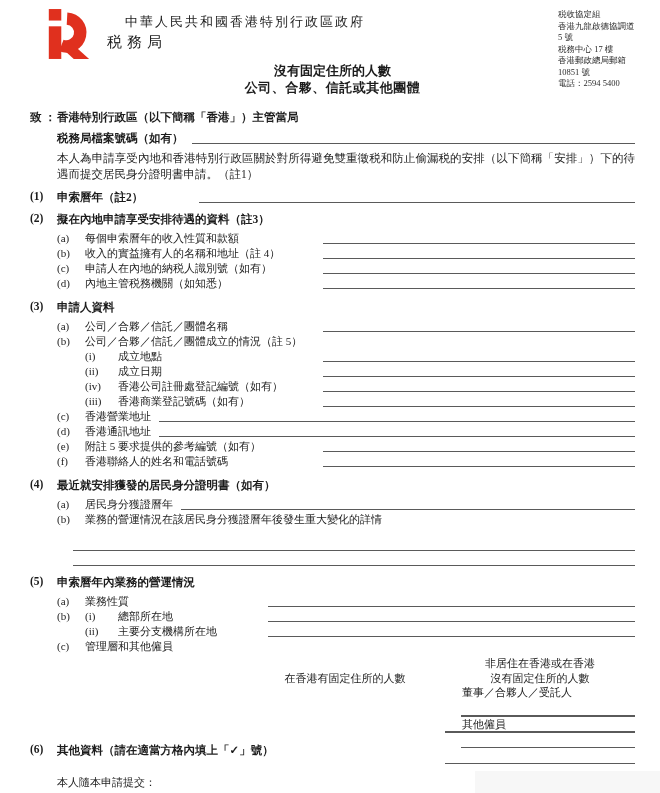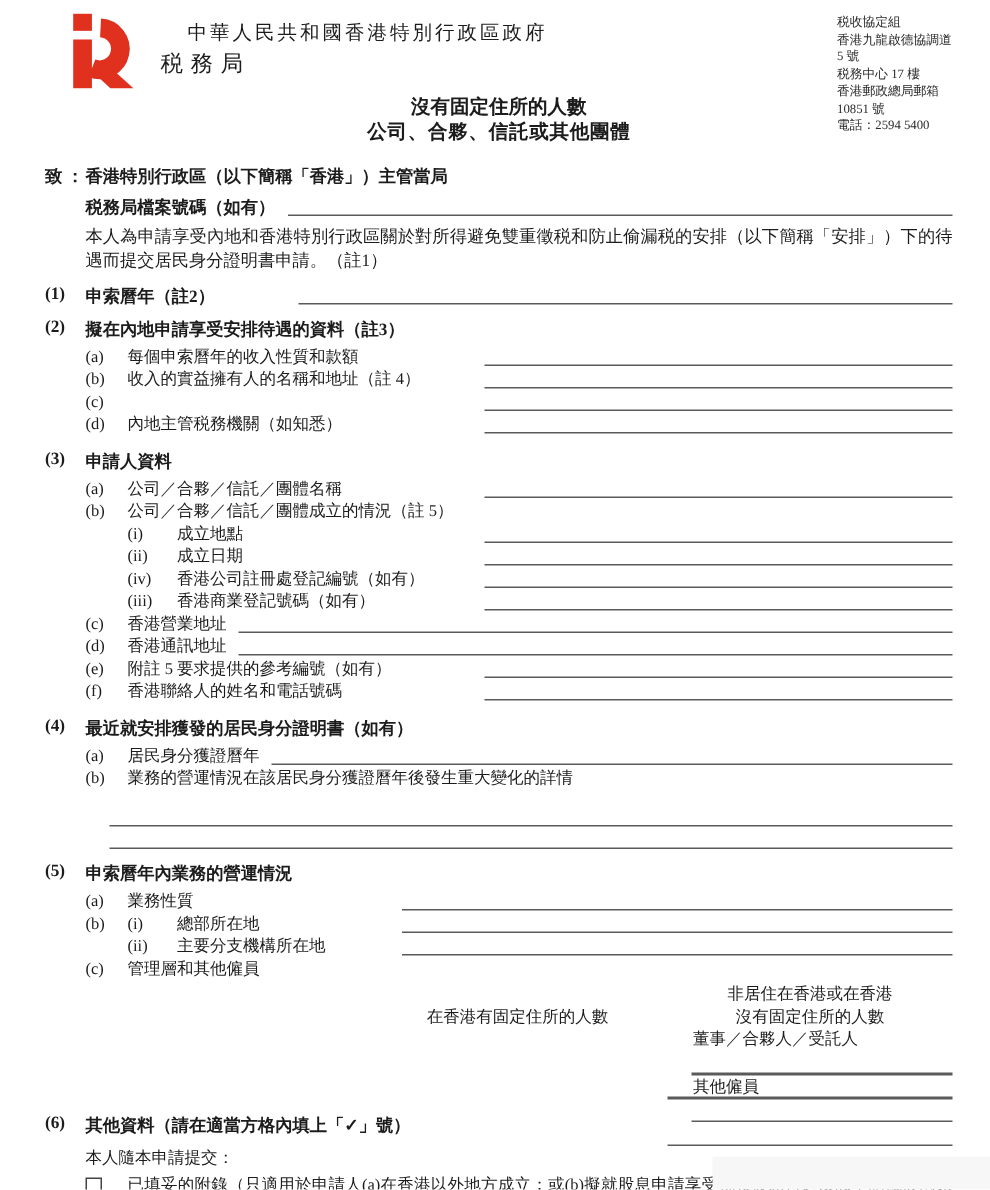--- a/index.html
+++ b/index.html
@@ -50,21 +50,21 @@
   .tbl { margin-left:55px; margin-top:2px; font-size:11px; }
   .thead-row { display:flex; align-items:flex-end; line-height:14.5px; }
   .tc-label { width:173px; flex:none; }
   .tc2 { width:174px; flex:none; text-align:center; }
   .gapc { width:13px; flex:none; }
   .tc3 { width:190px; flex:none; text-align:center; }
   .trow { display:flex; align-items:flex-end; height:16px;flex-direction:column; }
   .tline { border-bottom:1px solid #5a5a5a; height:100%; }
 
   
-  .intro-row { margin-left:27px; margin-top:6px; font-size:11px; }
+  .intro-row { margin-left:27px; margin-top:17px; font-size:11px; }
   .cbrow { display:flex; margin-left:27px; margin-top:4px; font-size:11px; line-height:14px; }
   .cb { width:11px; height:11px; border:1px solid #444; flex:none; margin-top:2px; background:#fff; }
   .cbtext { margin-left:17px; text-align:justify; }
 
   .artifact { position:absolute; right:0; bottom:0; width:185px; height:22px; background:#f7f7f7; }
 </style>
 </head>
 <body>
 
 <div class="page">
@@ -122,20 +122,21 @@
     <div class="irow">
       <span class="lblbox">
           <span class="ltr">(b)</span>
           <span>收入的實益擁有人的名稱和地址（註 4）</span>
         </span>
       <span class="line"></span>
     </div>
     <div class="irow">
       <span class="lblbox">
           <span class="ltr">(c)</span>
+          <span>申請人在內地的納税人識別號（如有）</span>
         </span>
       <span class="line"></span>
     </div>
     <div class="irow">
       <span class="lblbox">
           <span class="ltr">(d)</span>
           <span>內地主管税務機關（如知悉）</span>
         </span>
       <span class="line"></span>
     </div>

